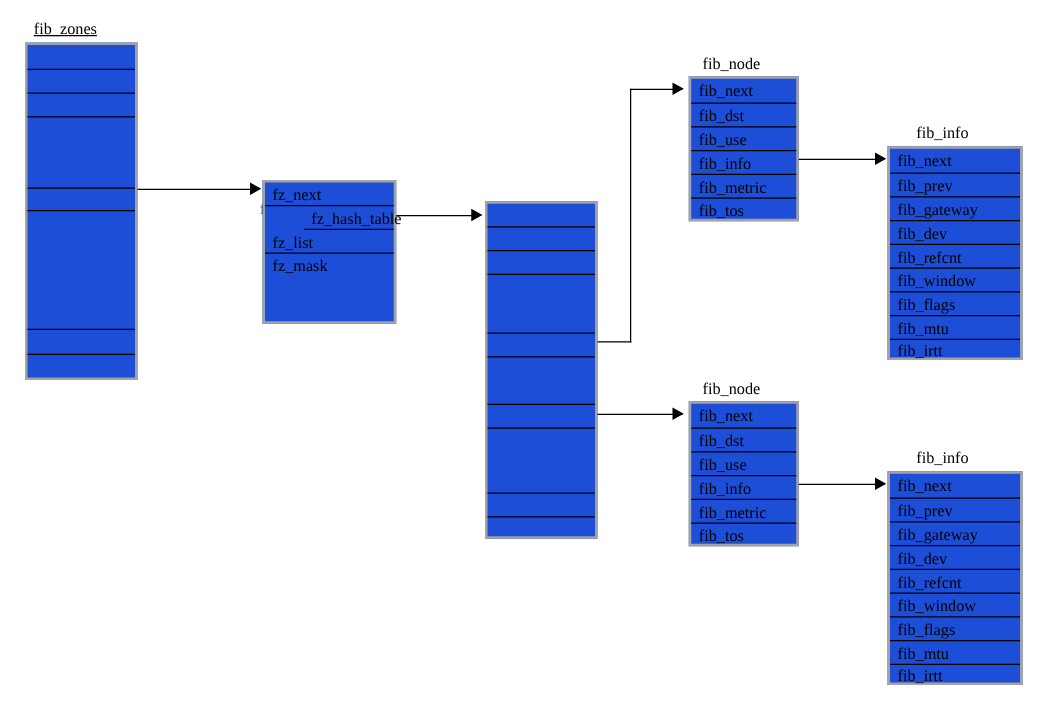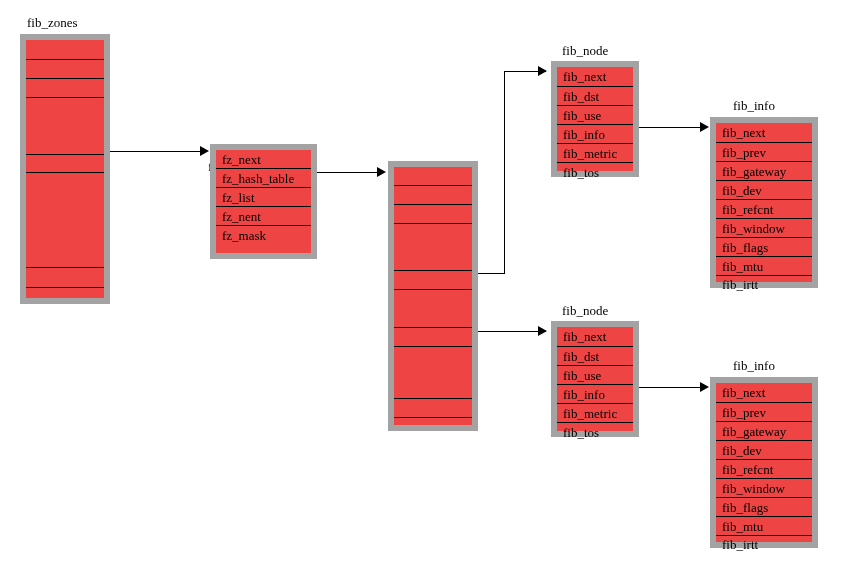--- a/index.html
+++ b/index.html
@@ -12,22 +12,22 @@
     position: relative;
     width: 846px;
     height: 570px;
     background: #ffffff;
     font-family: "Liberation Serif", "DejaVu Serif", serif;
     overflow: hidden;
   }
   .struct {
     position: absolute;
     box-sizing: border-box;
-    border: 6px solid #a3a3a3;
-    background: #ef4444;
+    border: 2px solid #a3a3a3;
+    background: #1d4ed8;
   }
   .struct .row {
     box-sizing: border-box;
     border-bottom: 1px solid #000000;
     font-size: 13px;
     line-height: 1;
     color: #000000;
     display: flex;
     align-items: center;
     padding-left: 6px;
@@ -63,41 +63,40 @@
     border-top: 5px solid transparent;
     border-bottom: 5px solid transparent;
     border-left: 9px solid #000000;
   }
 </style>
 </head>
 <body>
 
 <div id="canvas">
 
-  <div class="caption" style="left:27px; top:16px;">fib_zones</div>
+  <div class="caption" style="left:27px; top:16px;text-decoration:underline;">fib_zones</div>
   <div class="struct" id="box-fib-zones" style="left:20px; top:34px; width:90px; height:270px;">
     <div class="row blank" style="height:20px;"></div>
     <div class="row blank" style="height:19px;"></div>
     <div class="row blank" style="height:19px;"></div>
     <div class="row blank" style="height:57px;"></div>
     <div class="row blank" style="height:18px;"></div>
     <div class="row blank" style="height:95px;"></div>
     <div class="row blank" style="height:20px;"></div>
     <div class="row blank" style="height:20px;"></div>
   </div>
 
   <div class="hline" style="left:110px; top:151px; width:92px;"></div>
   <div class="arrowhead" style="left:200px; top:146px;"></div>
 
   <div class="caption" style="left:208px; top:122px;margin-top:38px;">fib_zone</div>
   <div class="struct" id="box-fib-zone" style="left:210px; top:144px; width:107px; height:115px;">
     <div class="row" style="height:19px;">fz_next</div>
-    <div class="row" style="height:19px;">fz_hash_table</div>
+    <div class="row" style="height:19px;margin-left:31px;">fz_hash_table</div>
     <div class="row" style="height:19px;font-family:Liberation Serif, serif;">fz_list</div>
-    <div class="row" style="height:19px;">fz_nent</div>
     <div class="row" style="height:18px;">fz_mask</div>
   </div>
 
   <div class="hline" style="left:317px; top:172px; width:62px;"></div>
   <div class="arrowhead" style="left:377px; top:167px;"></div>
 
   <div class="struct" id="box-hash-array" style="left:388px; top:161px; width:90px; height:270px;">
     <div class="row blank" style="height:19px;"></div>
     <div class="row blank" style="height:19px;"></div>
     <div class="row blank" style="height:19px;"></div>

